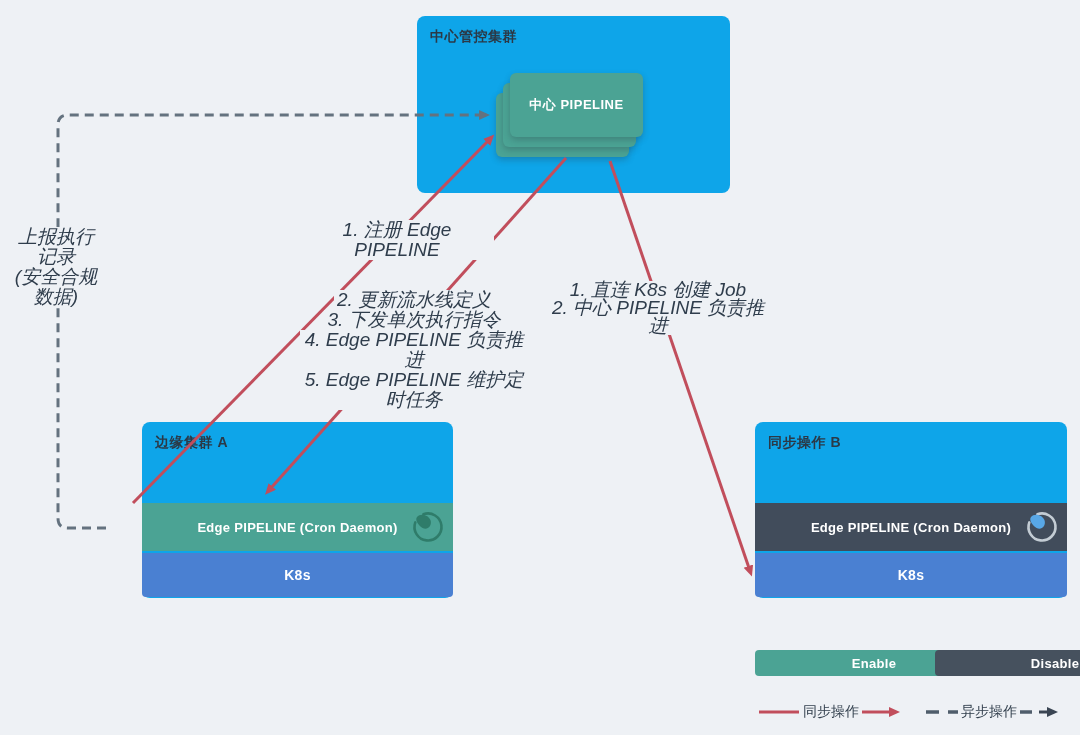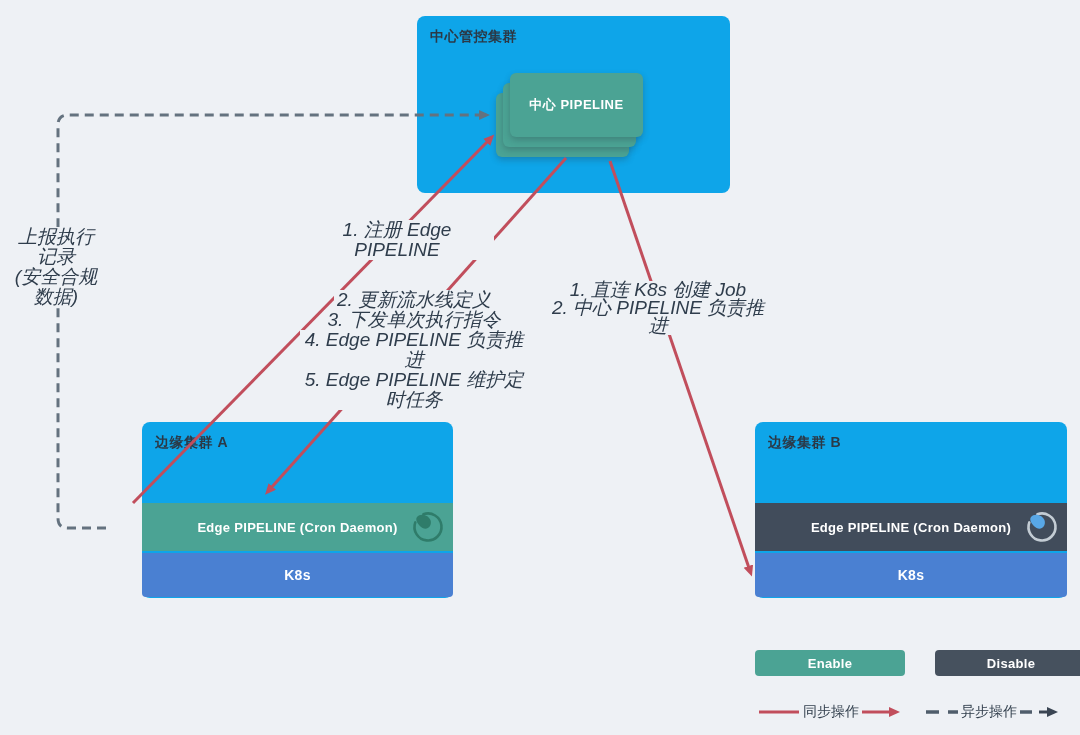--- a/index.html
+++ b/index.html
@@ -36,21 +36,21 @@
     text-align:center;line-height:20px;
   }
   .note-line{display:block;width:fit-content;margin:0 auto;background:#eef1f5;padding:0 3px;}
   .note-report{left:6px;top:227px;width:100px;}
   .note-register{left:300px;top:220px;width:194px;}
   .note-edge-flow{left:300px;top:290px;width:228px;}
   .note-central-flow{left:548px;top:281px;width:220px;line-height:18px;}
   .btn{
     position:absolute;top:650px;height:26px;border-radius:4px;color:#ffffff;
     font-size:13px;font-weight:bold;display:flex;align-items:center;justify-content:center;
-    z-index:10;cursor:pointer;letter-spacing:0.3px;
+    z-index:10;cursor:pointer;letter-spacing:0.3px;padding-left:44px;
   }
   .btn-enable{left:755px;width:150px;background:#4ba394;}
   .btn-disable{left:915px;width:152px;background:#46515e;margin-left:20px;}
   .legend{
     position:absolute;left:758px;top:701px;height:22px;display:flex;align-items:center;
     z-index:10;color:#33404e;font-size:14px;z-index:30;
   }
   .legend .lbl{margin:0 3px;white-space:nowrap;}
   .legend .gap{width:24px;}
   .legend svg{display:block;}
@@ -77,21 +77,21 @@
         <path d="M13.4 5.3 A 13.5 13.5 0 1 1 5.3 13.4" fill="none" stroke="#2f7c6a" stroke-width="2.6" stroke-linecap="round"></path>
         <path d="M 7 8 C 10.5 3.6 18.9 5.8 20.6 11.5 C 22.2 16.8 17.3 21.6 12.6 18.9 C 8.6 16.6 4.6 11 7 8 Z" fill="#2f7c6a"></path>
       </svg>
     </div>
     <div class="row row-k8s">
       <span>K8s</span>
     </div>
   </div>
 
   <div class="cluster cluster-b">
-    <div class="cluster-title">边缘集群 B</div>
+    <div class="cluster-title">同步操作 B</div>
     <div class="row row-pipeline row-slate">
       <span>Edge PIPELINE (Cron Daemon)</span>
       <svg class="timer-svg" width="36" height="36" viewBox="0 0 36 36">
         <path d="M13.4 5.3 A 13.5 13.5 0 1 1 5.3 13.4" fill="none" stroke="#c3ccd4" stroke-width="2.6" stroke-linecap="round"></path>
         <path d="M 7 8 C 10.5 3.6 18.9 5.8 20.6 11.5 C 22.2 16.8 17.3 21.6 12.6 18.9 C 8.6 16.6 4.6 11 7 8 Z" fill="#58a7e6"></path>
       </svg>
     </div>
     <div class="row row-k8s">
       <span>K8s</span>
     </div>

